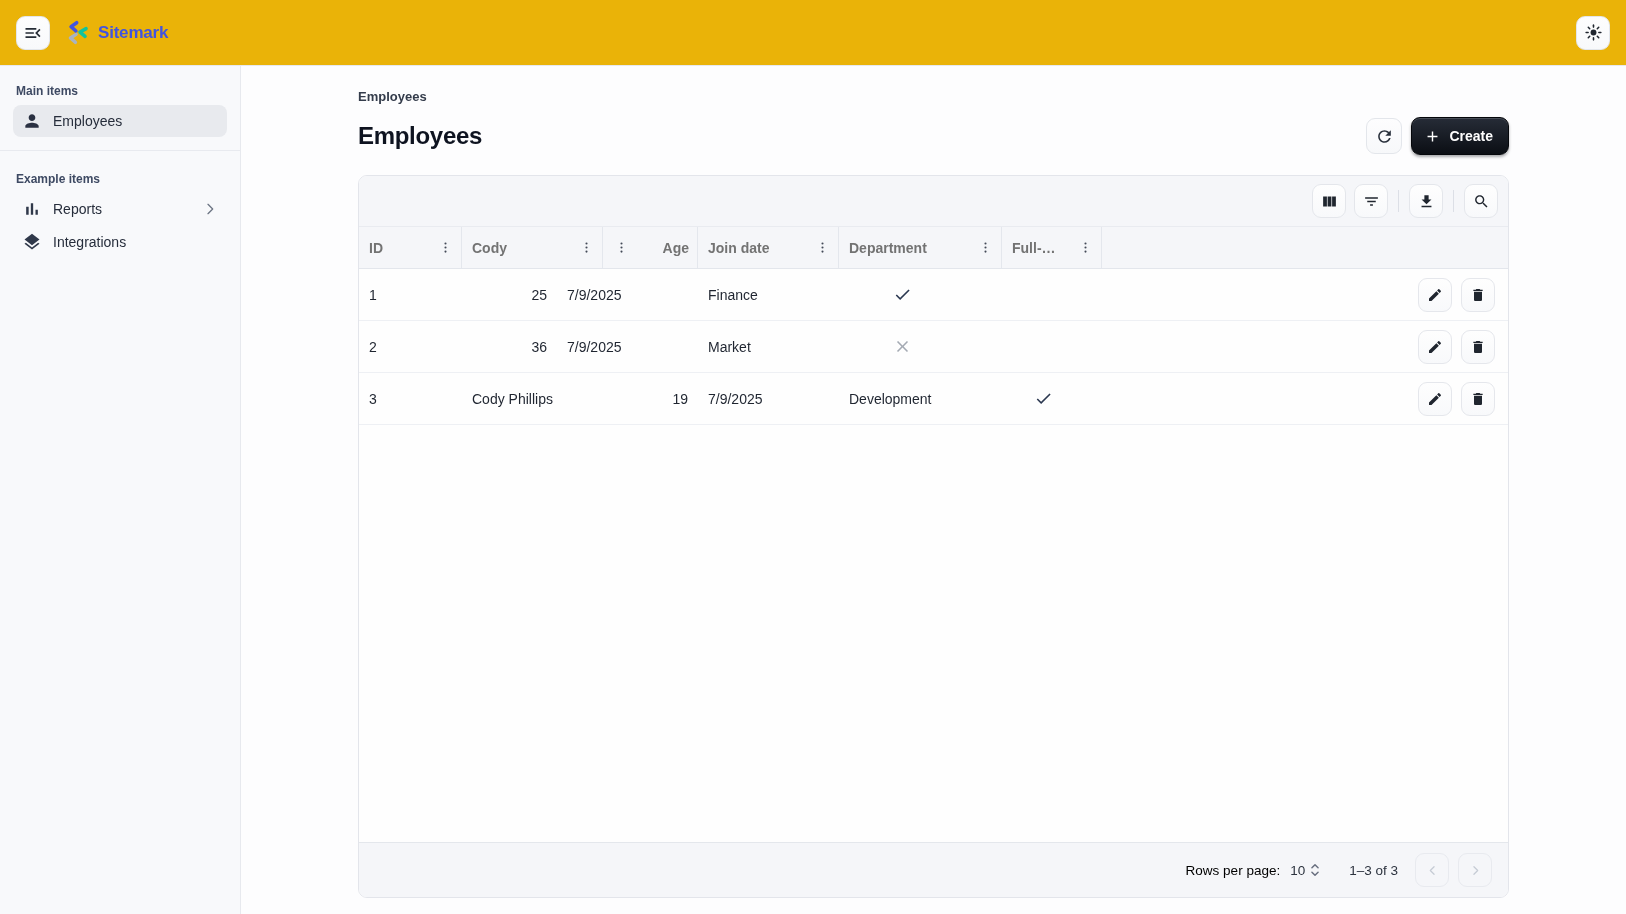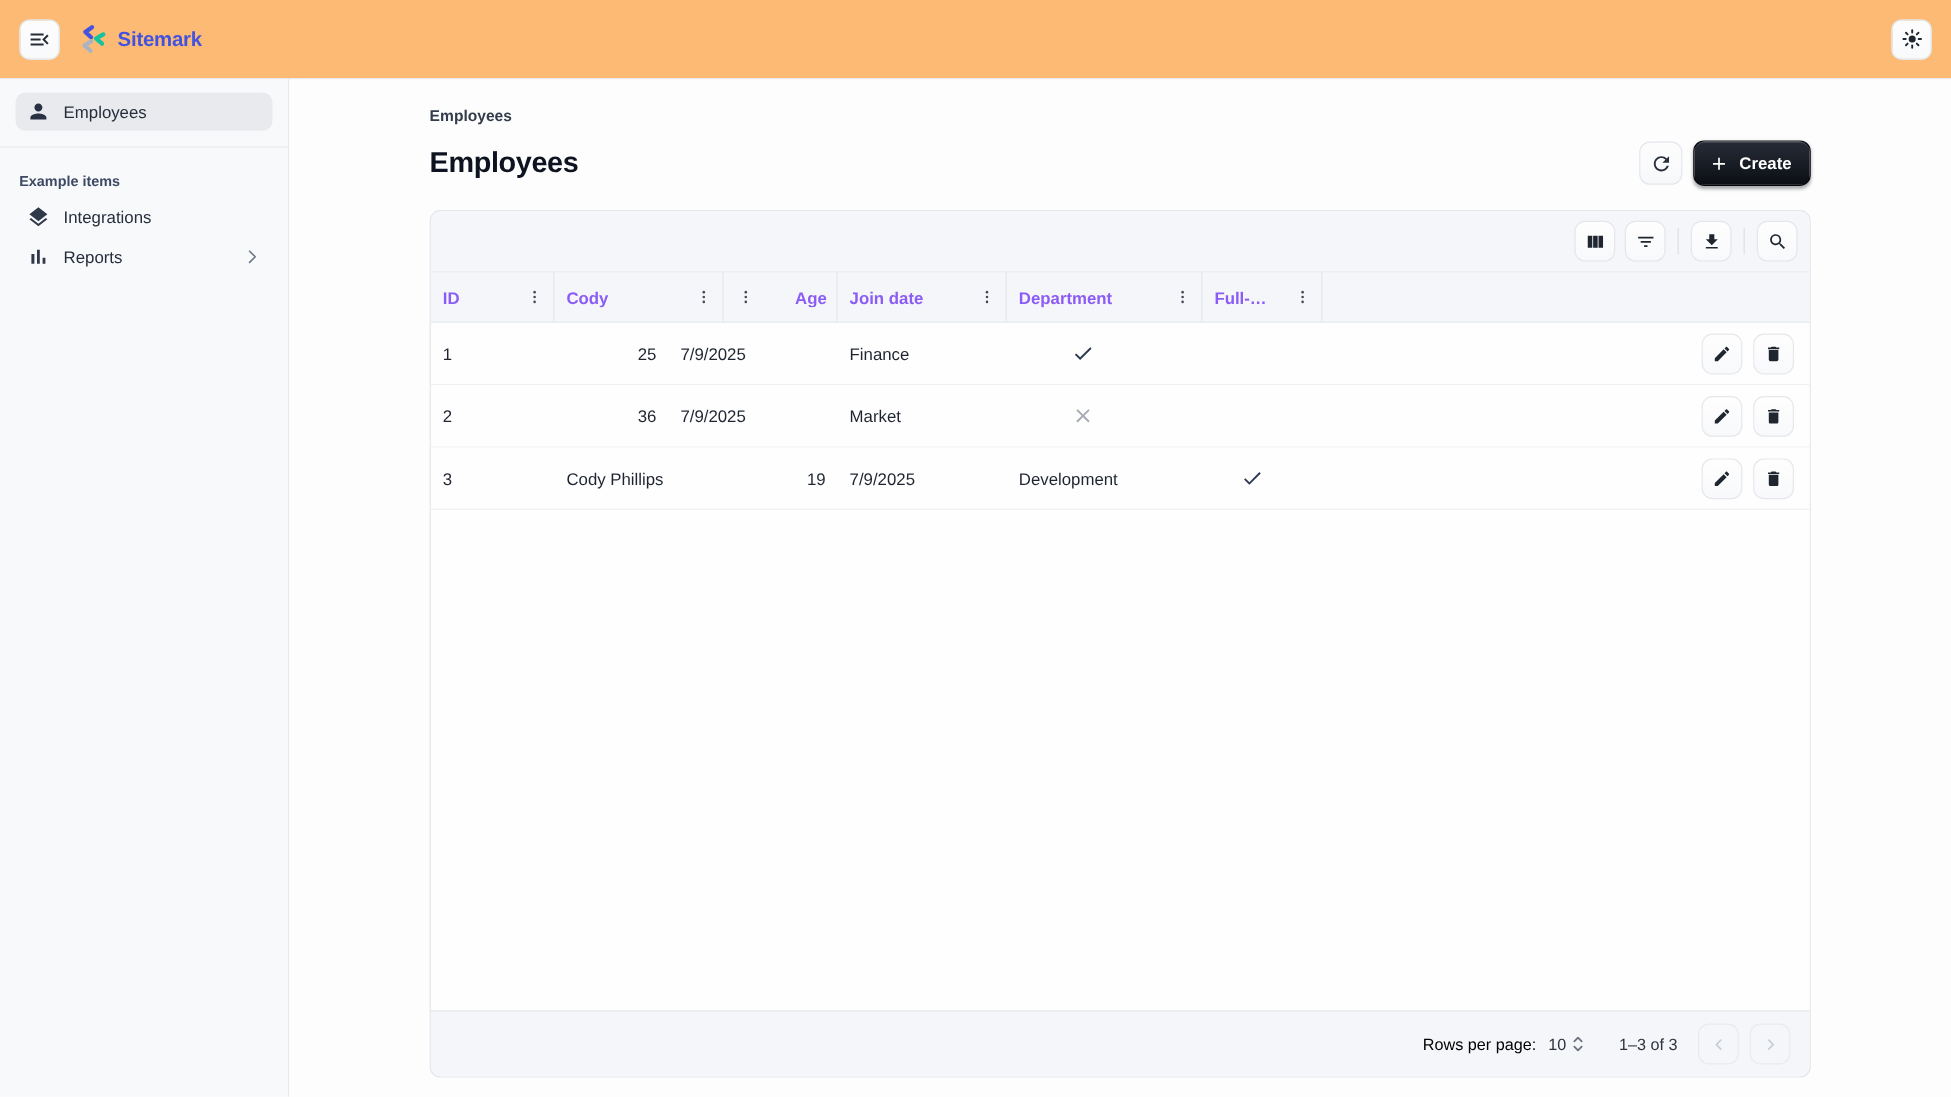--- a/index.html
+++ b/index.html
@@ -5,21 +5,21 @@
   * { margin:0; padding:0; box-sizing:border-box; }
   html,body { width:1626px; height:914px; overflow:hidden; }
   body {
     font-family:"Liberation Sans","DejaVu Sans",sans-serif;
     background:#fdfdfe; color:#1d242f;
   }
   #app { width:1626px; height:914px; display:flex; flex-direction:column; }
 
   
   .topbar {
-    height:66px; flex:0 0 66px; background:#fdba74;
+    height:66px; flex:0 0 66px; background:#eab308;
     border-bottom:1px solid #e7e9ee;
     display:flex; align-items:center; padding:0 16px; gap:14px;
   }
   .icon-btn {
     width:34px; height:34px; border-radius:9px;
     border:1px solid #e3e6eb; background:linear-gradient(#fdfdfe,#f8f9fb);
     display:flex; align-items:center; justify-content:center; cursor:pointer;
   }
   .brand { display:flex; align-items:center; gap:9px; cursor:pointer; }
   .brand-text { font-size:17px; font-weight:800; color:#4254df; letter-spacing:-0.2px; }
@@ -81,21 +81,21 @@
     width:34px; height:34px; border-radius:9px;
     border:1px solid #e4e6eb; background:linear-gradient(#fefefe,#f8f9fb);
     display:flex; align-items:center; justify-content:center; cursor:pointer;
   }
   .tb-divider { width:1px; height:22px; background:#dcdfe6; margin:0 2px; }
 
   .grid-header {
     height:43px; flex:0 0 43px; background:#f5f6f9;
     border-top:1px solid #e9ebf0; border-bottom:1px solid #e3e6ec;
     display:flex; align-items:stretch;
-    font-size:14px; font-weight:600; color:#8b5cf6;
+    font-size:14px; font-weight:600; color:#737373;
   }
   .hcell { display:flex; align-items:center; padding:0 8px 0 10px; border-right:1px solid #e4e7ed; gap:4px; }
   .hcell .hlabel { flex:1; white-space:nowrap; overflow:hidden; }
   .hcell.right .hlabel { text-align:right; }
   .kebab { width:16px; height:16px; display:flex; align-items:center; justify-content:center; cursor:pointer; flex:0 0 16px; }
 
   .col-id { width:103px; flex:0 0 103px; }
   .col-name { width:141px; flex:0 0 141px; }
   .col-age { width:95px; flex:0 0 95px; }
   .col-join { width:141px; flex:0 0 141px; }
@@ -174,53 +174,54 @@
               <line x1="16.81" y1="7.19" x2="18.58" y2="5.42"></line>
           </g>
         </svg>
       </span>
     </button>
   </header>
 
   <div class="shell">
 
     <aside class="sidebar">
+      <div class="section-label">Main items</div>
       <div class="nav-item selected">
         <span style="display:flex">
           <svg width="20" height="20" viewBox="0 0 24 24">
               <path fill="#2a3142" d="M12 12c2.21 0 4-1.79 4-4s-1.79-4-4-4-4 1.79-4 4 1.79 4 4 4zm0 2c-2.67 0-8 1.34-8 4v2h16v-2c0-2.66-5.33-4-8-4z"></path>
             </svg>
         </span>
         <span class="nav-label">Employees</span>
       </div>
 
       <div class="divider"></div>
 
       <div class="section-label">Example items</div>
-      <div class="nav-item">
-        <span style="display:flex">
-          <svg width="20" height="20" viewBox="0 0 24 24">
-              <path fill="#30394a" d="M11.99 18.54l-7.37-5.73L3 14.07l9 7 9-7-1.63-1.27-7.38 5.74zM12 16l7.36-5.73L21 9l-9-7-9 7 1.63 1.27L12 16z"></path>
-            </svg>
-        </span>
-        <span class="nav-label">Integrations</span>
-      </div>
       <div class="nav-item">
         <span style="display:flex">
           <svg width="20" height="20" viewBox="0 0 24 24">
               <path fill="#30394a" d="M5 9.2h3V19H5zM10.6 5h2.8v14h-2.8zm5.6 8H19v6h-2.8z"></path>
             </svg>
         </span>
         <span class="nav-label">Reports</span>
         <span style="display:flex">
           <svg width="16" height="16" viewBox="0 0 24 24">
               <path d="M9 5l7 7-7 7" stroke="#6d7584" stroke-width="2" fill="none" stroke-linecap="round" stroke-linejoin="round"></path>
             </svg>
         </span>
       </div>
+      <div class="nav-item">
+        <span style="display:flex">
+          <svg width="20" height="20" viewBox="0 0 24 24">
+              <path fill="#30394a" d="M11.99 18.54l-7.37-5.73L3 14.07l9 7 9-7-1.63-1.27-7.38 5.74zM12 16l7.36-5.73L21 9l-9-7-9 7 1.63 1.27L12 16z"></path>
+            </svg>
+        </span>
+        <span class="nav-label">Integrations</span>
+      </div>
     </aside>
 
     <main class="main">
       <div class="container">
         <div class="breadcrumb">Employees</div>
 
         <div class="title-row">
           <h1 class="page-title">Employees</h1>
           <div class="title-actions">
             <button class="btn-refresh">

